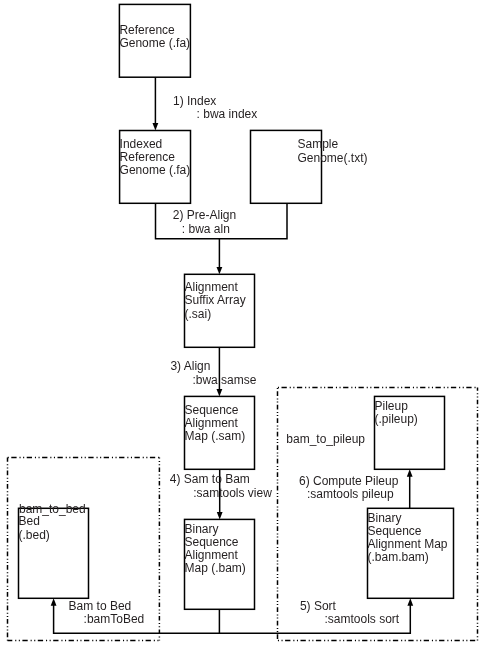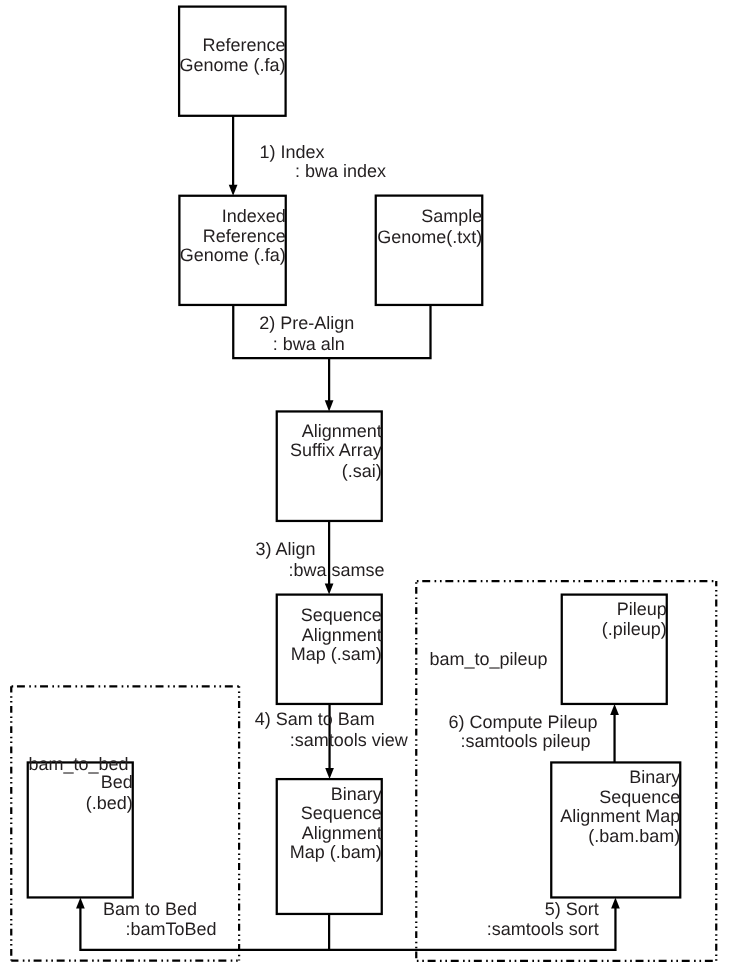--- a/index.html
+++ b/index.html
@@ -1,20 +1,20 @@
 <!DOCTYPE html>
 <html><head>
 <meta charset="utf-8">
 <title>bwa / samtools pipeline flowchart</title>
 <style>
   html,body{margin:0;padding:0;background:#ffffff;}
   #page{position:relative;width:486px;height:649px;background:#ffffff;overflow:hidden;
         font-family:"Liberation Sans",sans-serif;font-size:12px;line-height:13.2px;color:#231f20;}
   #diagram-svg{position:absolute;left:0;top:0;}
-  .node-label{position:absolute;text-align:right;white-space:pre;}
+  .node-label{position:absolute;text-align:left;white-space:pre;}
   .group-label{position:absolute;font-weight:normal;white-space:pre;margin-top:40px;}
   .edge-label{position:absolute;white-space:pre;}
   .edge-label .l2{display:block;}
 </style>
 </head>
 <body>
 
 <div id="page">
   <svg id="diagram-svg" width="486" height="649">
     <g id="groups-layer">
@@ -62,21 +62,21 @@
       <polygon class="arrow-head" points="410.3,598.3 413.2,605.6999999999999 407.40000000000003,605.6999999999999" fill="#000000"></polygon>
       <polygon class="arrow-head" points="409.7,469.3 412.59999999999997,476.7 406.8,476.7" fill="#000000"></polygon>
     </g>
   </svg>
 
   <div class="node-label" style="left: 119.4px; top: 23.5px; width: 71px;">Reference
 Genome (.fa)</div>
   <div class="node-label" style="left: 119.6px; top: 138px; width: 70.9px;">Indexed
 Reference
 Genome (.fa)</div>
-  <div class="node-label" style="left: 250.5px; top: 138.4px; width: 71px;">Sample
+  <div class="node-label" style="left: 250.5px; top: 138.4px; width: 71px; padding-left: 47px;">Sample
 Genome(.txt)</div>
   <div class="node-label" style="left: 184.5px; top: 281.1px; width: 70px;">Alignment
 Suffix Array
 (.sai)</div>
   <div class="node-label" style="left: 184.5px; top: 404px; width: 70px;">Sequence
 Alignment
 Map (.sam)</div>
   <div class="node-label" style="left: 184.5px; top: 522.8px; width: 70px;">Binary
 Sequence
 Alignment
@@ -91,15 +91,15 @@
 (.bam.bam)</div>
 
   <div class="group-label" style="left: 19px; top: 462.7px;">bam_to_bed</div>
   <div class="group-label" style="left: 286.3px; top: 393.3px;">bam_to_pileup</div>
 
   <div class="edge-label" style="left: 173px; top: 95px;"><span class="l1">1) Index</span><span class="l2" style="margin-left: 23.6px;">: bwa index</span></div>
   <div class="edge-label" style="left: 172.8px; top: 209.3px;"><span class="l1">2) Pre-Align</span><span class="l2" style="margin-left: 9px;">: bwa aln</span></div>
   <div class="edge-label" style="left: 170.4px; top: 360.4px;"><span class="l1">3) Align</span><span class="l2" style="margin-left: 22px;">:bwa samse</span></div>
   <div class="edge-label" style="left: 169.8px; top: 473.4px;"><span class="l1">4) Sam to Bam</span><span class="l2" style="margin-left: 23.4px;">:samtools view</span></div>
   <div class="edge-label" style="left: 299px; top: 474.9px;"><span class="l1">6) Compute Pileup</span><span class="l2" style="margin-left: 8px;">:samtools pileup</span></div>
-  <div class="edge-label" style="left: 299.9px; top: 599.9px; text-align: right;"><span class="l1">5) Sort</span><span class="l2" style="margin-left: 24.6px;">:samtools sort</span></div>
+  <div class="edge-label" style="left: 299.9px; top: 599.9px;"><span class="l1">5) Sort</span><span class="l2" style="margin-left: 24.6px;">:samtools sort</span></div>
   <div class="edge-label" style="left: 68.6px; top: 599.9px;"><span class="l1">Bam to Bed</span><span class="l2" style="margin-left: 15px;">:bamToBed</span></div>
 </div>
 
 </body></html>

